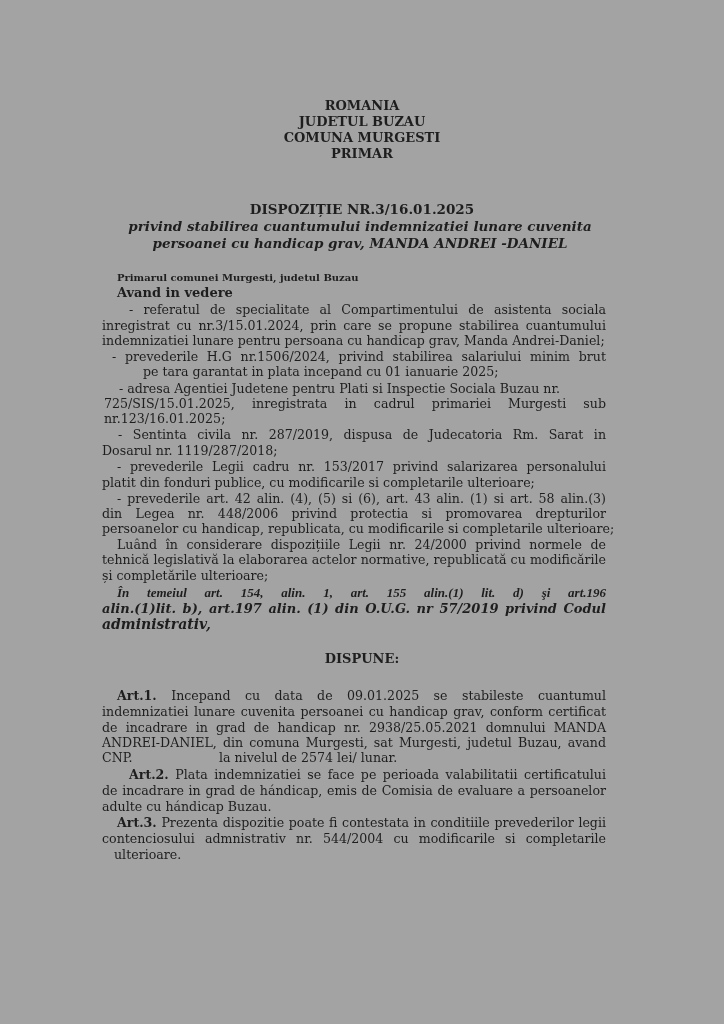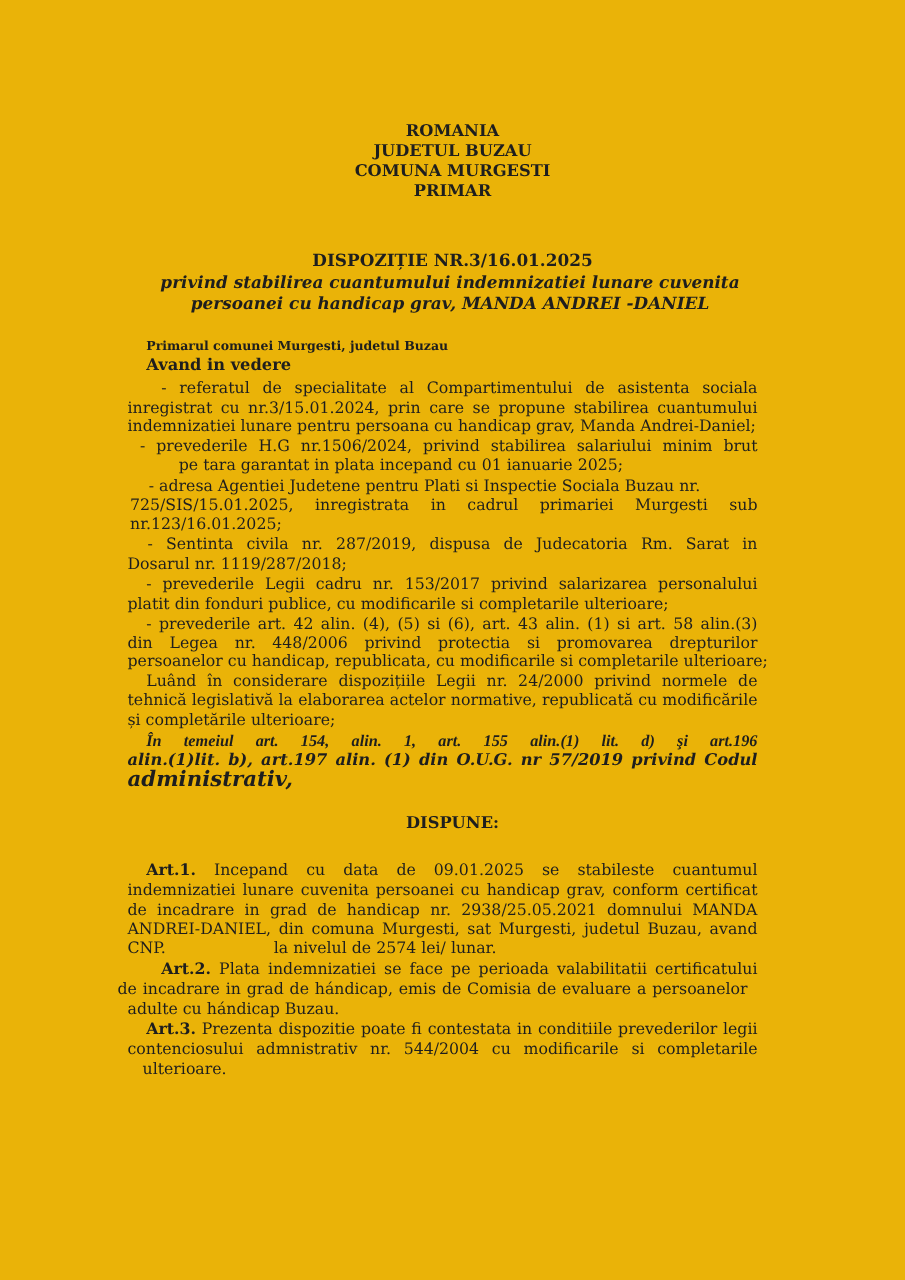--- a/index.html
+++ b/index.html
@@ -1,18 +1,18 @@
 <!DOCTYPE html>
 <html><head>
 <meta charset="utf-8">
 <style>
   html, body { margin: 0; padding: 0; background: #ffffff; }
   body { width: 724px; height: 1024px; overflow: hidden; position: relative;
          font-family: "DejaVu Serif", "Liberation Serif", serif; color: #1e1e1e; }
-  .page { position: absolute; left: 0; top: 0; width: 724px; height: 1024px; background: #eab308; }
+  .page { position: absolute; left: 0; top: 0; width: 724px; height: 1024px; background: #a3a3a3; }
   .hdr { position: absolute; left: 0; width: 724px; text-align: center; font-weight: bold;
          font-size: 13px; line-height: 16px; font-family: "DejaVu Serif", serif; }
   .hdr div { white-space: nowrap; }
   .title { position: absolute; left: 0; width: 724px; text-align: center; top: 201px;
            font-weight: bold; font-size: 13.5px; }
   .subtitle { position: absolute; left: 100px; width: 520px; text-align: center; top: 218px;
               font-style: italic; font-weight: bold; font-size: 13.5px; line-height: 17px; }
   .line { position: absolute; white-space: nowrap; font-size: 12.6px; line-height: 15px; }
   .just { text-align: justify; text-align-last: justify; }
   .b { font-weight: bold; }
@@ -54,37 +54,37 @@
   <div class="line" style="left:102px; top:475px;">platit din fonduri publice, cu modificarile si completarile ulterioare;</div>
   <div class="line just" style="left:117px; top:491px; width:489px;">- prevederile art. 42 alin. (4), (5) si (6), art. 43 alin. (1) si  art. 58 alin.(3)</div>
   <div class="line just" style="left:102px; top:506px; width:504px;">din  Legea  nr.  448/2006  privind  protectia  si  promovarea  drepturilor</div>
   <div class="line" style="left:102px; top:521px;">persoanelor cu handicap, republicata, cu modificarile si completarile ulterioare;</div>
   <div class="line just" style="left:117px; top:537px; width:489px;">Luând în considerare dispozițiile Legii nr. 24/2000 privind normele de</div>
   <div class="line just" style="left:102px; top:552px; width:504px;">tehnică legislativă la elaborarea actelor normative, republicată cu modificările</div>
   <div class="line" style="left:102px; top:568px;">și completările ulterioare;</div>
 
   <div class="line bi just" style="left:117px; top:585px; width:489px; font-size:13px;font-family:Liberation Serif, serif;">În temeiul art. 154, alin. 1, art. 155 alin.(1) lit. d) şi art.196</div>
   <div class="line bi just" style="left:102px; top:601px; width:504px; font-size:13px;">alin.(1)lit. b), art.197  alin. (1) din  O.U.G. nr 57/2019 privind Codul</div>
-  <div class="line bi" style="left:102px; top:617px; font-size:17px;">administrativ,</div>
+  <div class="line bi" style="left:102px; top:617px; font-size:14px;">administrativ,</div>
 
   <div class="line b u" style="left:0; width:724px; text-align:center; top:651px; font-size:13px;">DISPUNE:</div>
 
   <div class="line just" style="left:117px; top:688px; width:489px;">
     <span class="b">Art.1.</span><span> Incepand  cu  data  de  09.01.2025  se  stabileste  cuantumul</span>
   </div>
   <div class="line just" style="left:102px; top:704px; width:504px;">indemnizatiei lunare cuvenita  persoanei cu handicap grav, conform certificat</div>
   <div class="line just" style="left:102px; top:720px; width:504px;">de incadrare in grad de handicap nr. 2938/25.05.2021 domnului MANDA</div>
   <div class="line just" style="left:102px; top:735px; width:504px;">ANDREI-DANIEL, din comuna Murgesti, sat Murgesti, judetul Buzau, avand</div>
   <div class="line" style="left:102px; top:750px;">CNP.</div>
   <div class="line" style="left:219px; top:750px;">la nivelul de 2574 lei/ lunar.</div>
 
   <div class="line just" style="left:129px; top:767px; width:477px;">
     <span class="b">Art.2.</span><span> Plata indemnizatiei se face  pe perioada valabilitatii certificatului</span>
   </div>
-  <div class="line just" style="left:94px; top:783px; width:504px;">de incadrare in grad de hándicap, emis de Comisia de evaluare a persoanelor</div>
+  <div class="line just" style="left:102px; top:783px; width:504px;">de incadrare in grad de hándicap, emis de Comisia de evaluare a persoanelor</div>
   <div class="line" style="left:102px; top:799px;">adulte cu hándicap Buzau.</div>
 
   <div class="line just" style="left:117px; top:815px; width:489px;">
     <span class="b">Art.3.</span><span> Prezenta dispozitie poate fi contestata in conditiile prevederilor legii</span>
   </div>
   <div class="line just" style="left:102px; top:831px; width:504px;">contenciosului  admnistrativ  nr.  544/2004  cu  modificarile  si  completarile</div>
   <div class="line" style="left:114px; top:847px;">ulterioare.</div>
 
 </div>
 

